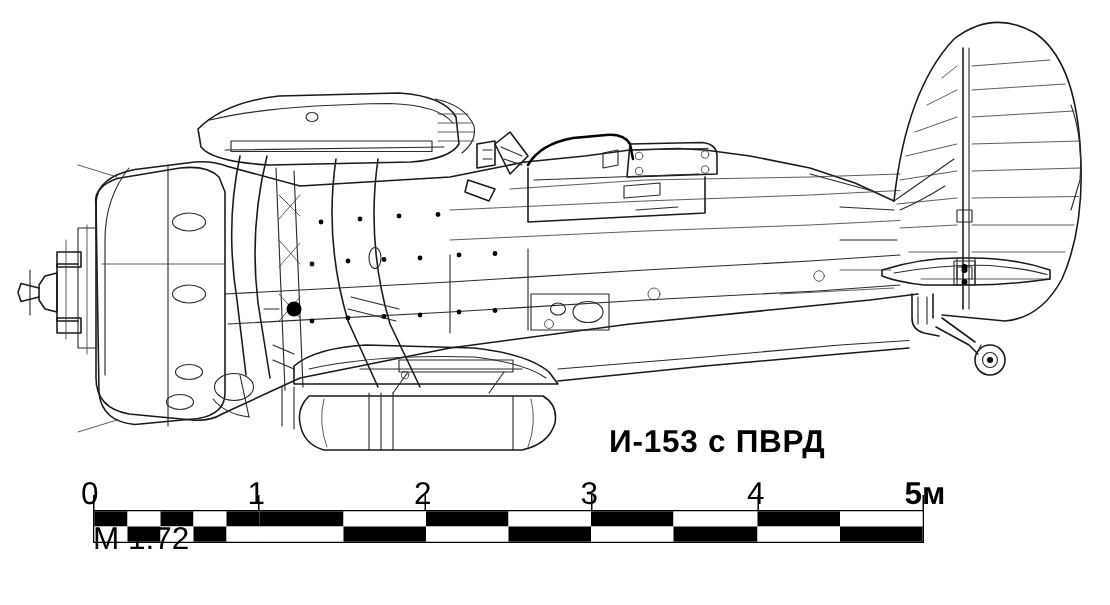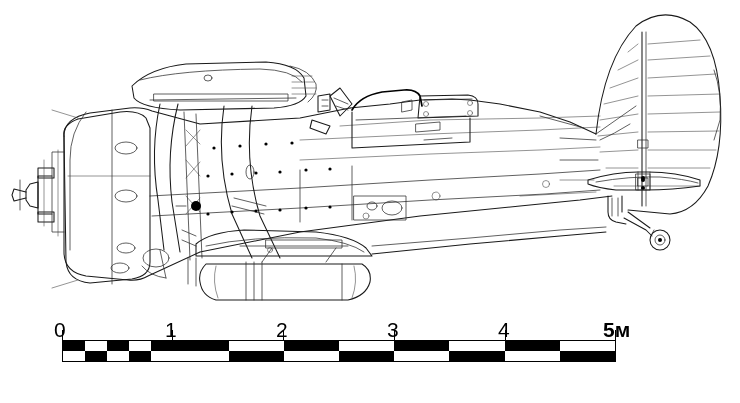--- a/index.html
+++ b/index.html
@@ -382,20 +382,21 @@
 
     <g>
       <path class="ln-thin" d="M402,102 L412,100 L412,110 L402,112 Z"></path>
       <path class="ln-thin" d="M416,124 L440,122 L440,130 L416,132 Z"></path>
       <path class="ln-thin" d="M424,140 L452,138"></path>
       <ellipse class="ln-thin" cx="250" cy="172" rx="4" ry="7"></ellipse>
     </g>
 
   </svg>
 
+  <div id="caption">И-153 с ПВРД</div>
 
   <div id="scale-block">
 
     <div id="scale-ticks">
       <span class="tick-label" style="left:-8px;">0</span>
       <span class="tick-label" style="left:103px;">1</span>
       <span class="tick-label" style="left:214px;">2</span>
       <span class="tick-label" style="left:325px;">3</span>
       <span class="tick-label" style="left:436px;">4</span>
       <span class="tick-label" style="left:541px;font-weight:bold;">5м</span>
@@ -434,15 +435,16 @@
           <div class="seg white" style="left: 331.2px; top: 10px; width: 55.2px; height: 10px;"></div>
           <div class="seg white" style="left: 386.4px; top: 0px; width: 55.2px; height: 10px;"></div>
           <div class="seg black" style="left: 386.4px; top: 10px; width: 55.2px; height: 10px;"></div>
           <div class="seg black" style="left: 441.6px; top: 0px; width: 55.2px; height: 10px;"></div>
           <div class="seg white" style="left: 441.6px; top: 10px; width: 55.2px; height: 10px;"></div>
           <div class="seg white" style="left: 496.8px; top: 0px; width: 55.2px; height: 10px;"></div>
           <div class="seg black" style="left: 496.8px; top: 10px; width: 55.2px; height: 10px;"></div>
         </div>
     </div>
 
+    <div id="scale-caption">M 1:72</div>
   </div>
 
 </div>
 
 </body></html>

